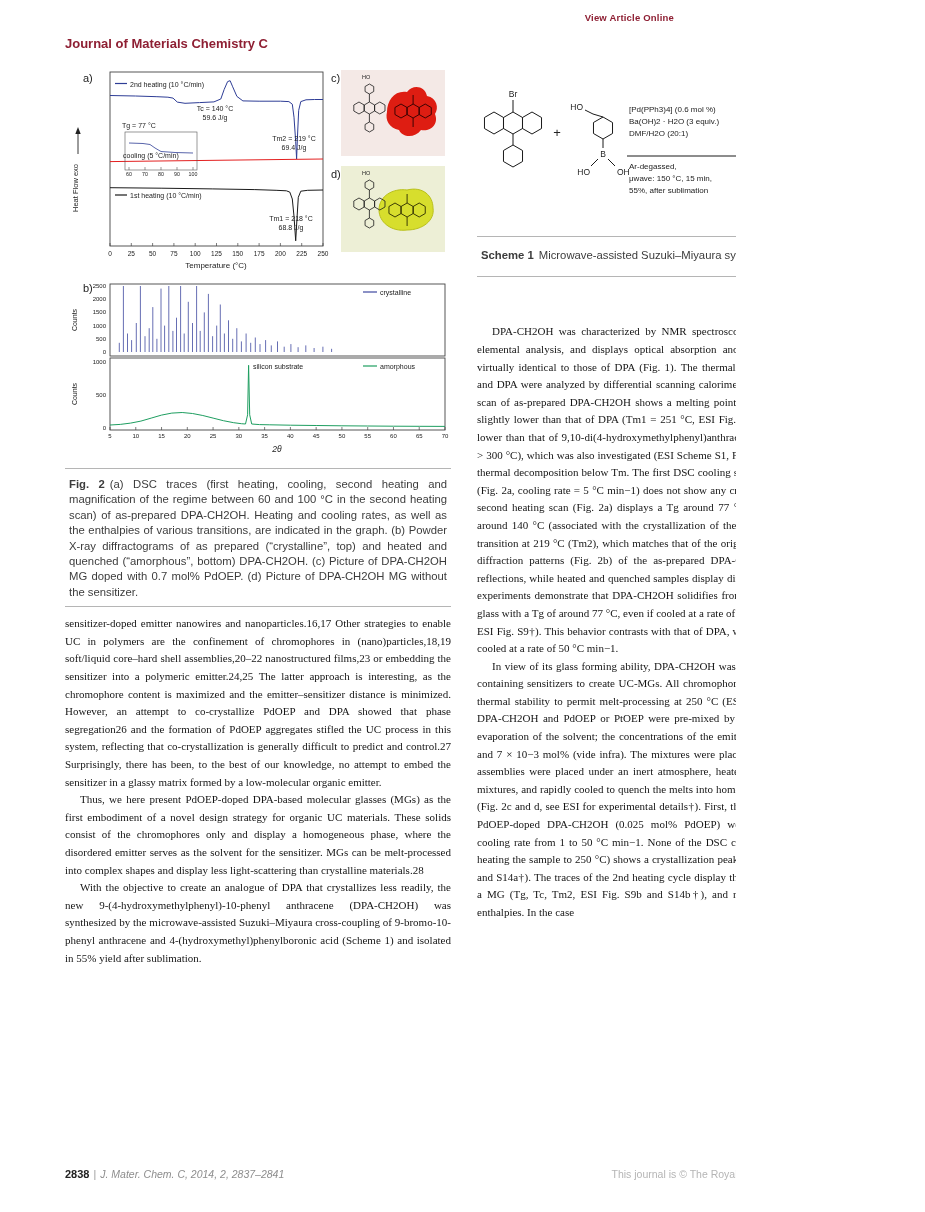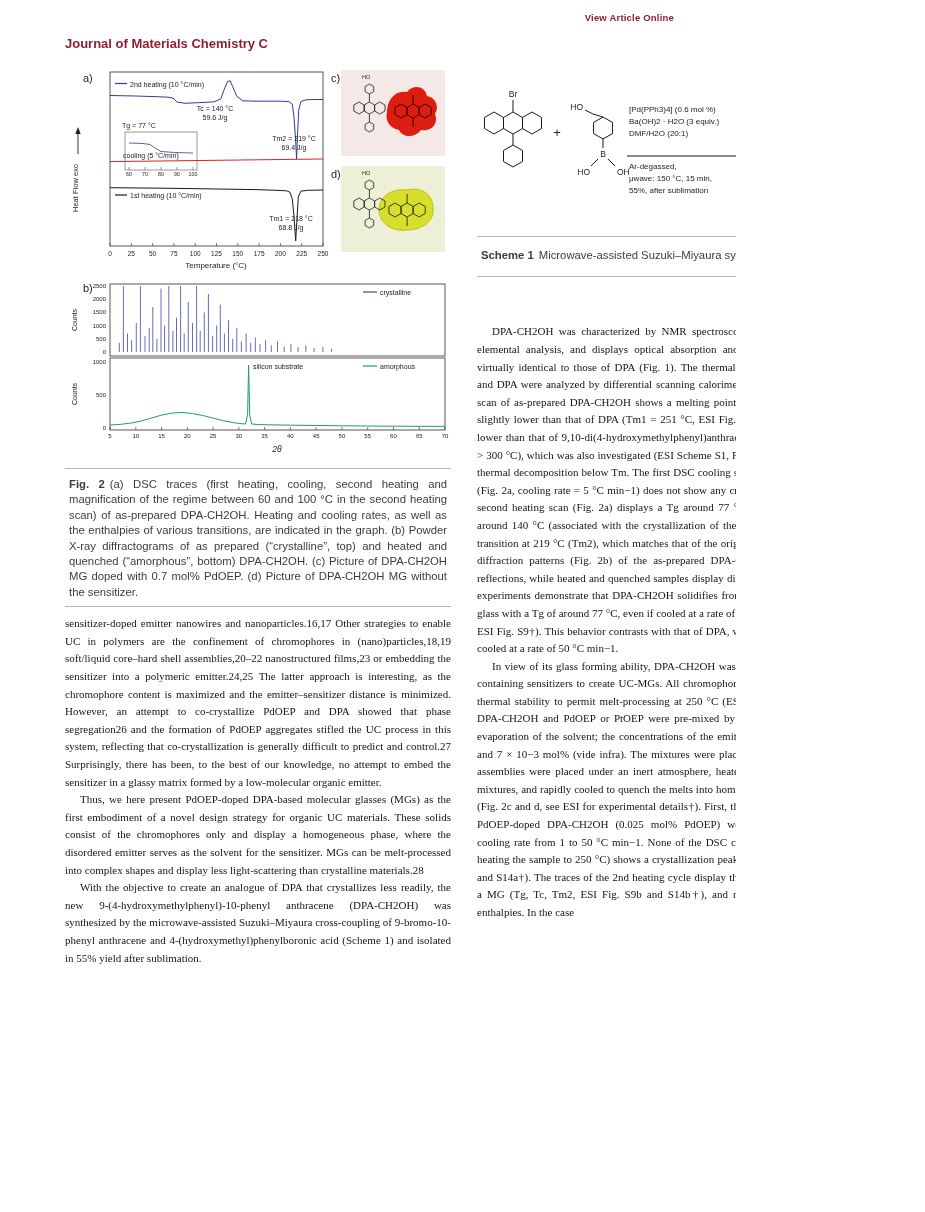--- a/index.html
+++ b/index.html
@@ -314,14 +314,20 @@
 
       <div class="caption-block">
         <p class="caption"><b>Scheme 1</b><span>Microwave-assisted Suzuki–Miyaura synthesis of DPA-CH2OH.</span></p>
       </div>
 
       <p class="body-par indent first-gap">DPA-CH2OH was characterized by NMR spectroscopy, mass spectrometry and elemental analysis, and displays optical absorption and emission spectra that are virtually identical to those of DPA (Fig. 1). The thermal properties of DPA-CH2OH and DPA were analyzed by differential scanning calorimetry (DSC). The first heating scan of as-prepared DPA-CH2OH shows a melting point, Tm1, of 218 °C (Fig. 2a), slightly lower than that of DPA (Tm1 = 251 °C, ESI Fig. S1, S8 and S9†) and much lower than that of 9,10-di(4-hydroxymethylphenyl)anthracene (DPA-(CH2OH)2, Tm1 &gt; 300 °C), which was also investigated (ESI Scheme S1, Fig. S1 and S10†), but shows thermal decomposition below Tm. The first DSC cooling scan of melted DPA-CH2OH (Fig. 2a, cooling rate = 5 °C min−1) does not show any crystallization peak, while the second heating scan (Fig. 2a) displays a Tg around 77 °C, an exothermic transition around 140 °C (associated with the crystallization of the sample, Tc), and a melting transition at 219 °C (Tm2), which matches that of the original material. Powder X-ray diffraction patterns (Fig. 2b) of the as-prepared DPA-CH2OH show well-defined reflections, while heated and quenched samples display diffuse diffraction. Thus, these experiments demonstrate that DPA-CH2OH solidifies from the melt as an amorphous glass with a Tg of around 77 °C, even if cooled at a rate of only 5 °C min−1 (Fig. 2 and ESI Fig. S9†). This behavior contrasts with that of DPA, which crystallizes even when cooled at a rate of 50 °C min−1.</p>
       <p class="body-par indent">In view of its glass forming ability, DPA-CH2OH was utilized as a host for metal-containing sensitizers to create UC-MGs. All chromophores utilized display sufficient thermal stability to permit melt-processing at 250 °C (ESI Table S1, Fig. S8–S11†). DPA-CH2OH and PdOEP or PtOEP were pre-mixed by dissolution in CH2Cl2 and evaporation of the solvent; the concentrations of the emitter were varied between 6.6 and 7 × 10−3 mol% (vide infra). The mixtures were placed between glass slides, the assemblies were placed under an inert atmosphere, heated to melt the chromophore mixtures, and rapidly cooled to quench the melts into homogeneous transparent glasses (Fig. 2c and d, see ESI for experimental details†). First, the characteristics of neat and PdOEP-doped DPA-CH2OH (0.025 mol% PdOEP) were compared, varying the cooling rate from 1 to 50 °C min−1. None of the DSC cooling traces (acquired after heating the sample to 250 °C) shows a crystallization peak upon cooling (ESI Fig. S9a and S14a†). The traces of the 2nd heating cycle display the transitions associated with a MG (Tg, Tc, Tm2, ESI Fig. S9b and S14b†), and reveal similar crystallization enthalpies. In the case</p>
     </div>
   </div>
 
+  <div class="footer">
+    <span>
+      <span class="pagenum">2838</span><span class="sep">|</span><span class="cite">J. Mater. Chem. C, 2014, 2, 2837–2841</span>
+    </span>
+    <span class="copy">This journal is © The Royal Society of Chemistry 2014</span>
+  </div>
 
 </div>
 
 </body></html>

